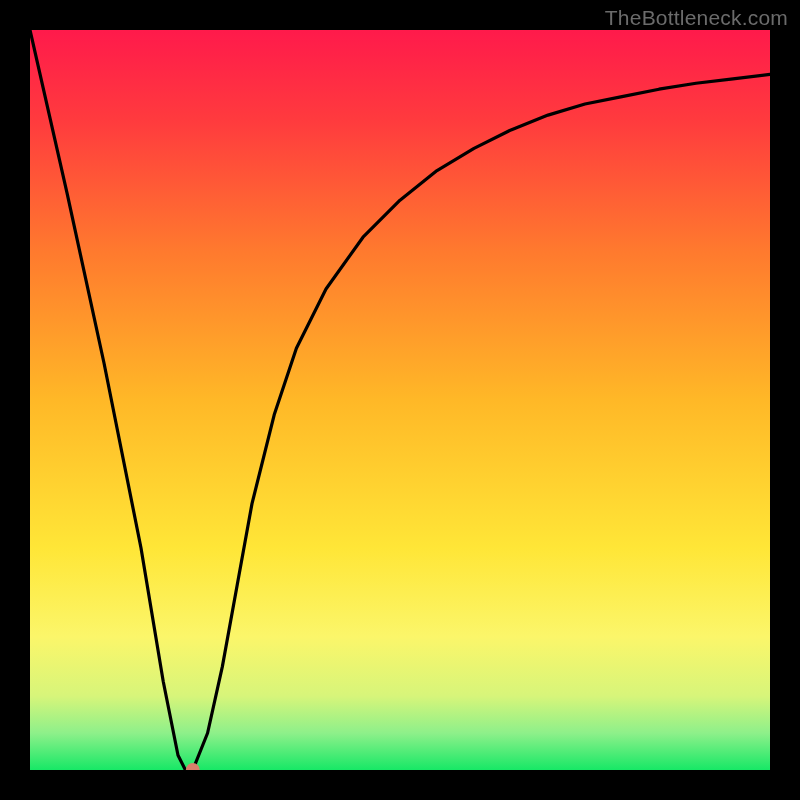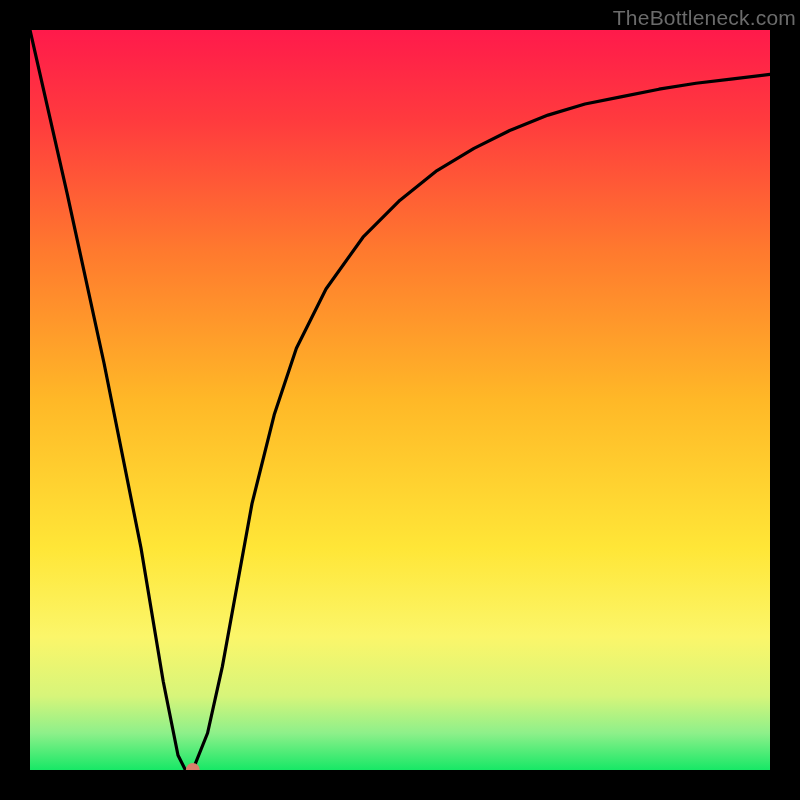--- a/index.html
+++ b/index.html
@@ -29,21 +29,21 @@
     position: absolute;
     inset: 0;
   }
   .curve {
     position: absolute;
     inset: 0;
   }
   .watermark {
     position: absolute;
     top: 6px;
-    right: 4px;
+    right: 12px;
     color: #6b6b6b;
     font-size: 21px;
     font-weight: 500;
     letter-spacing: 0.2px;
   }
 </style>
 </head>
 <body>
 
 <div class="frame">

